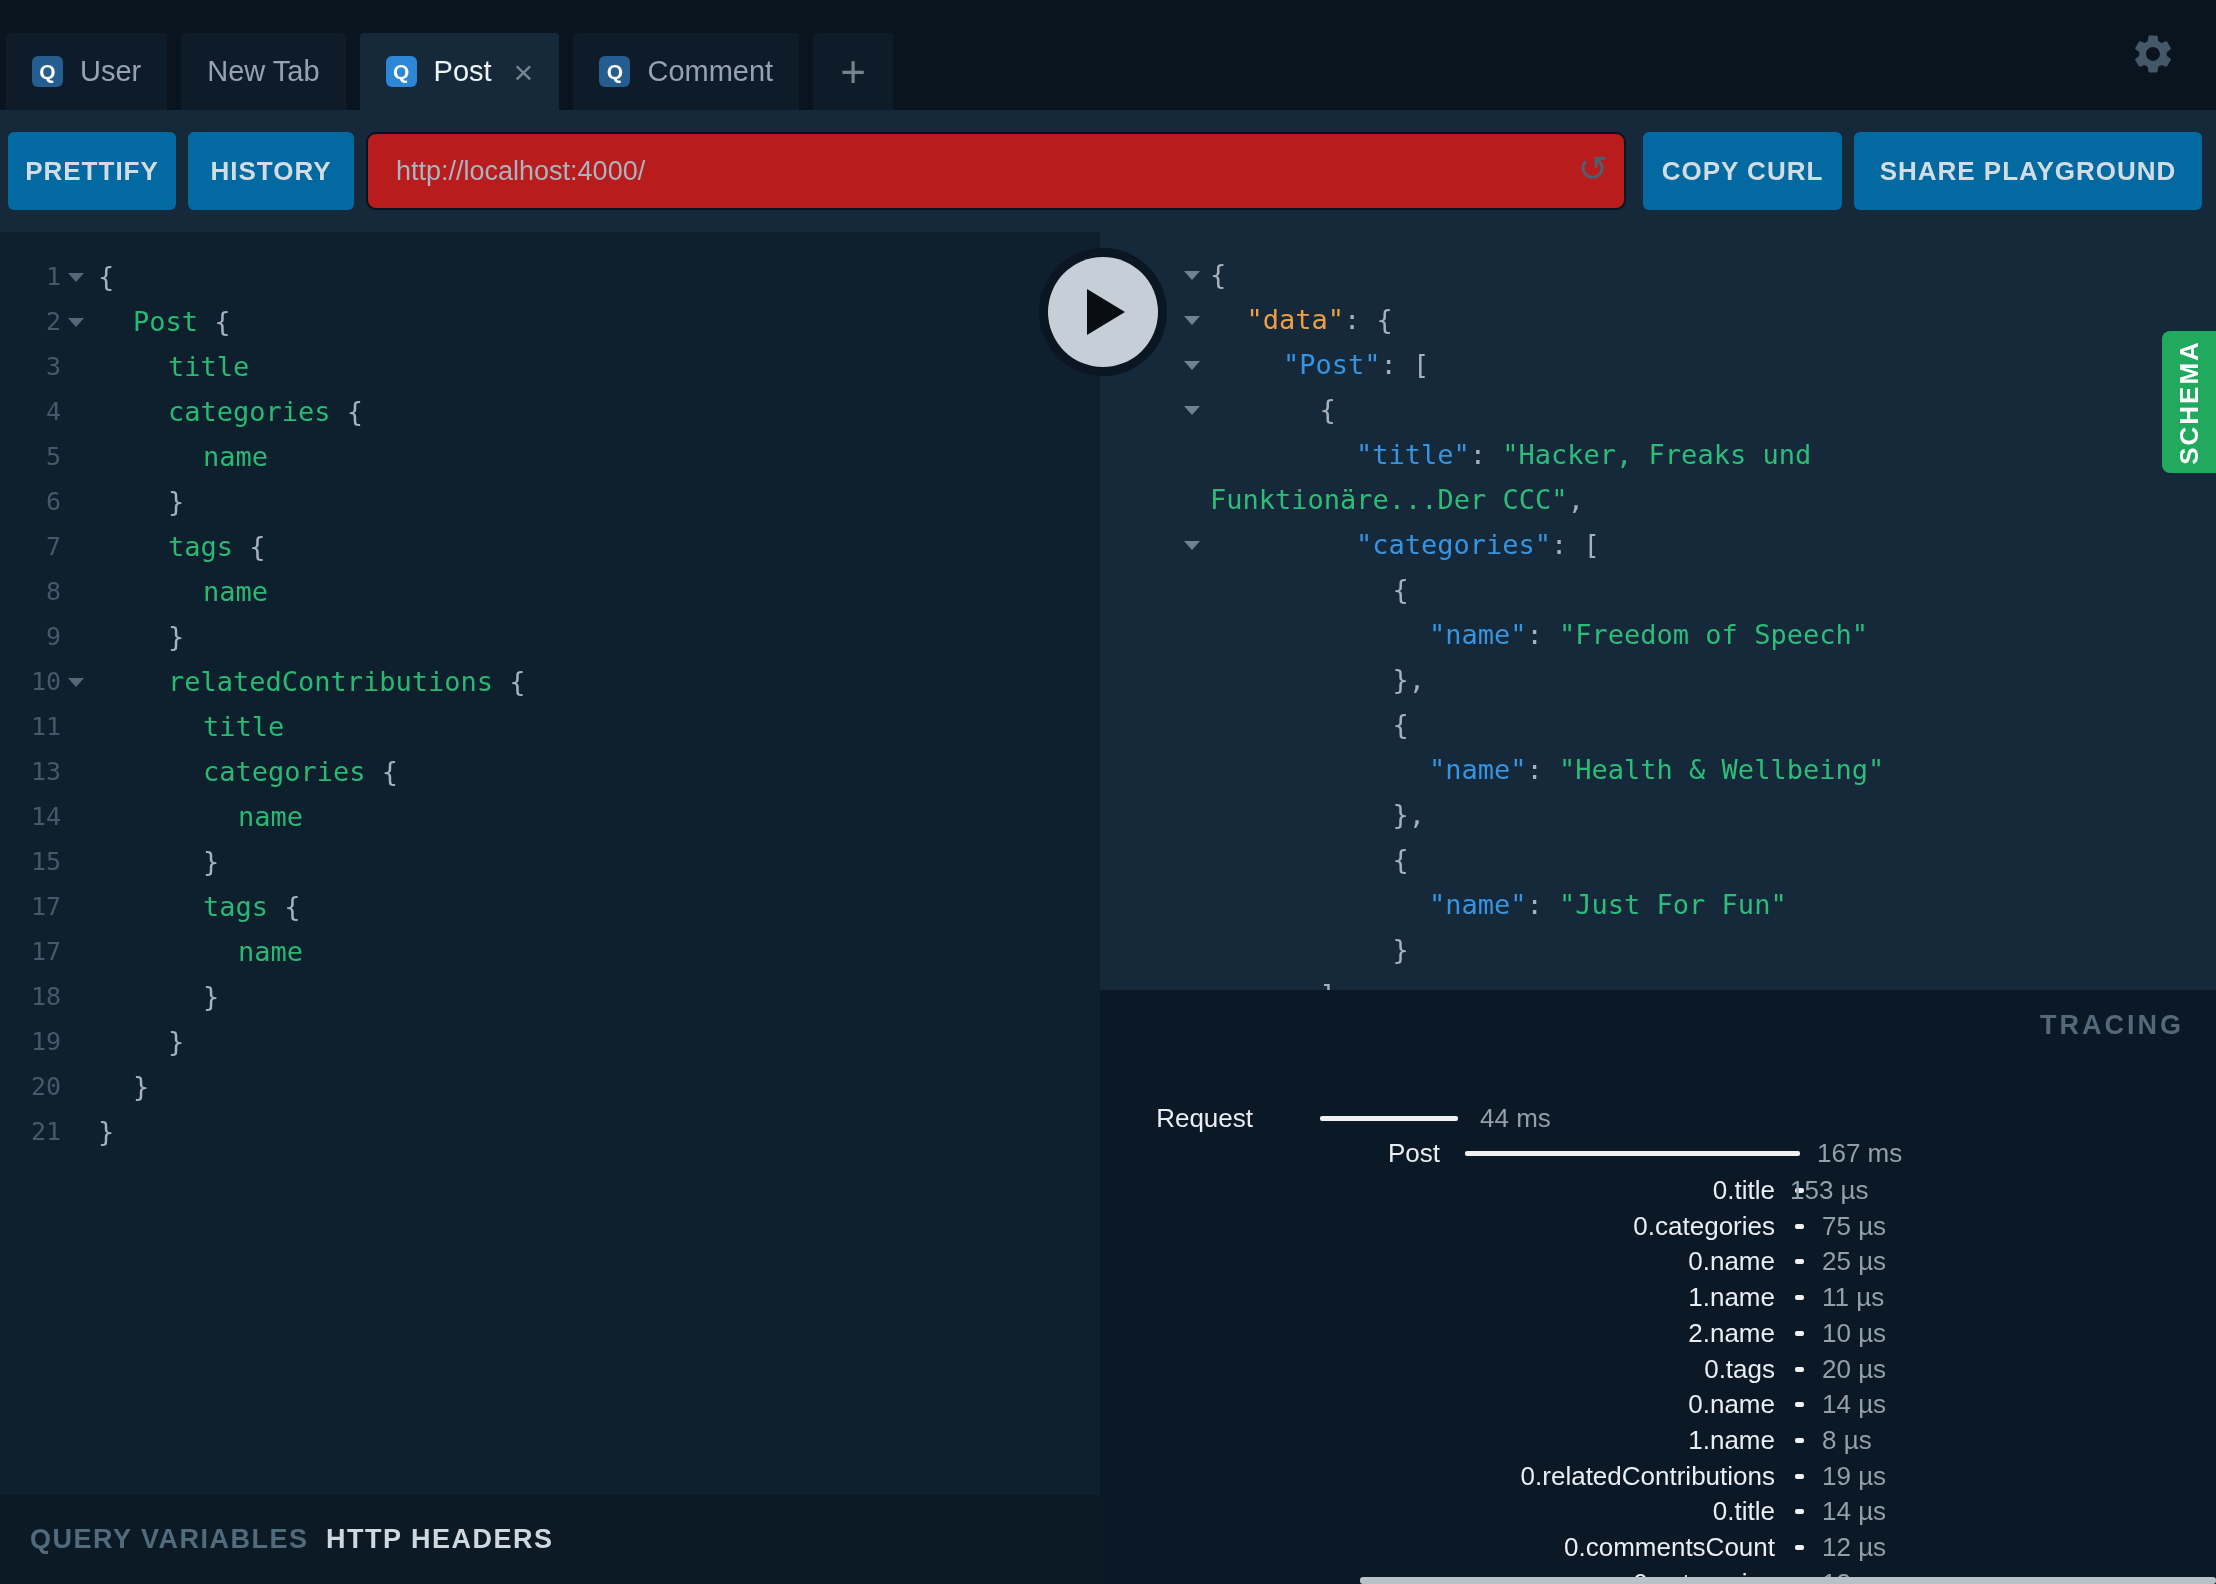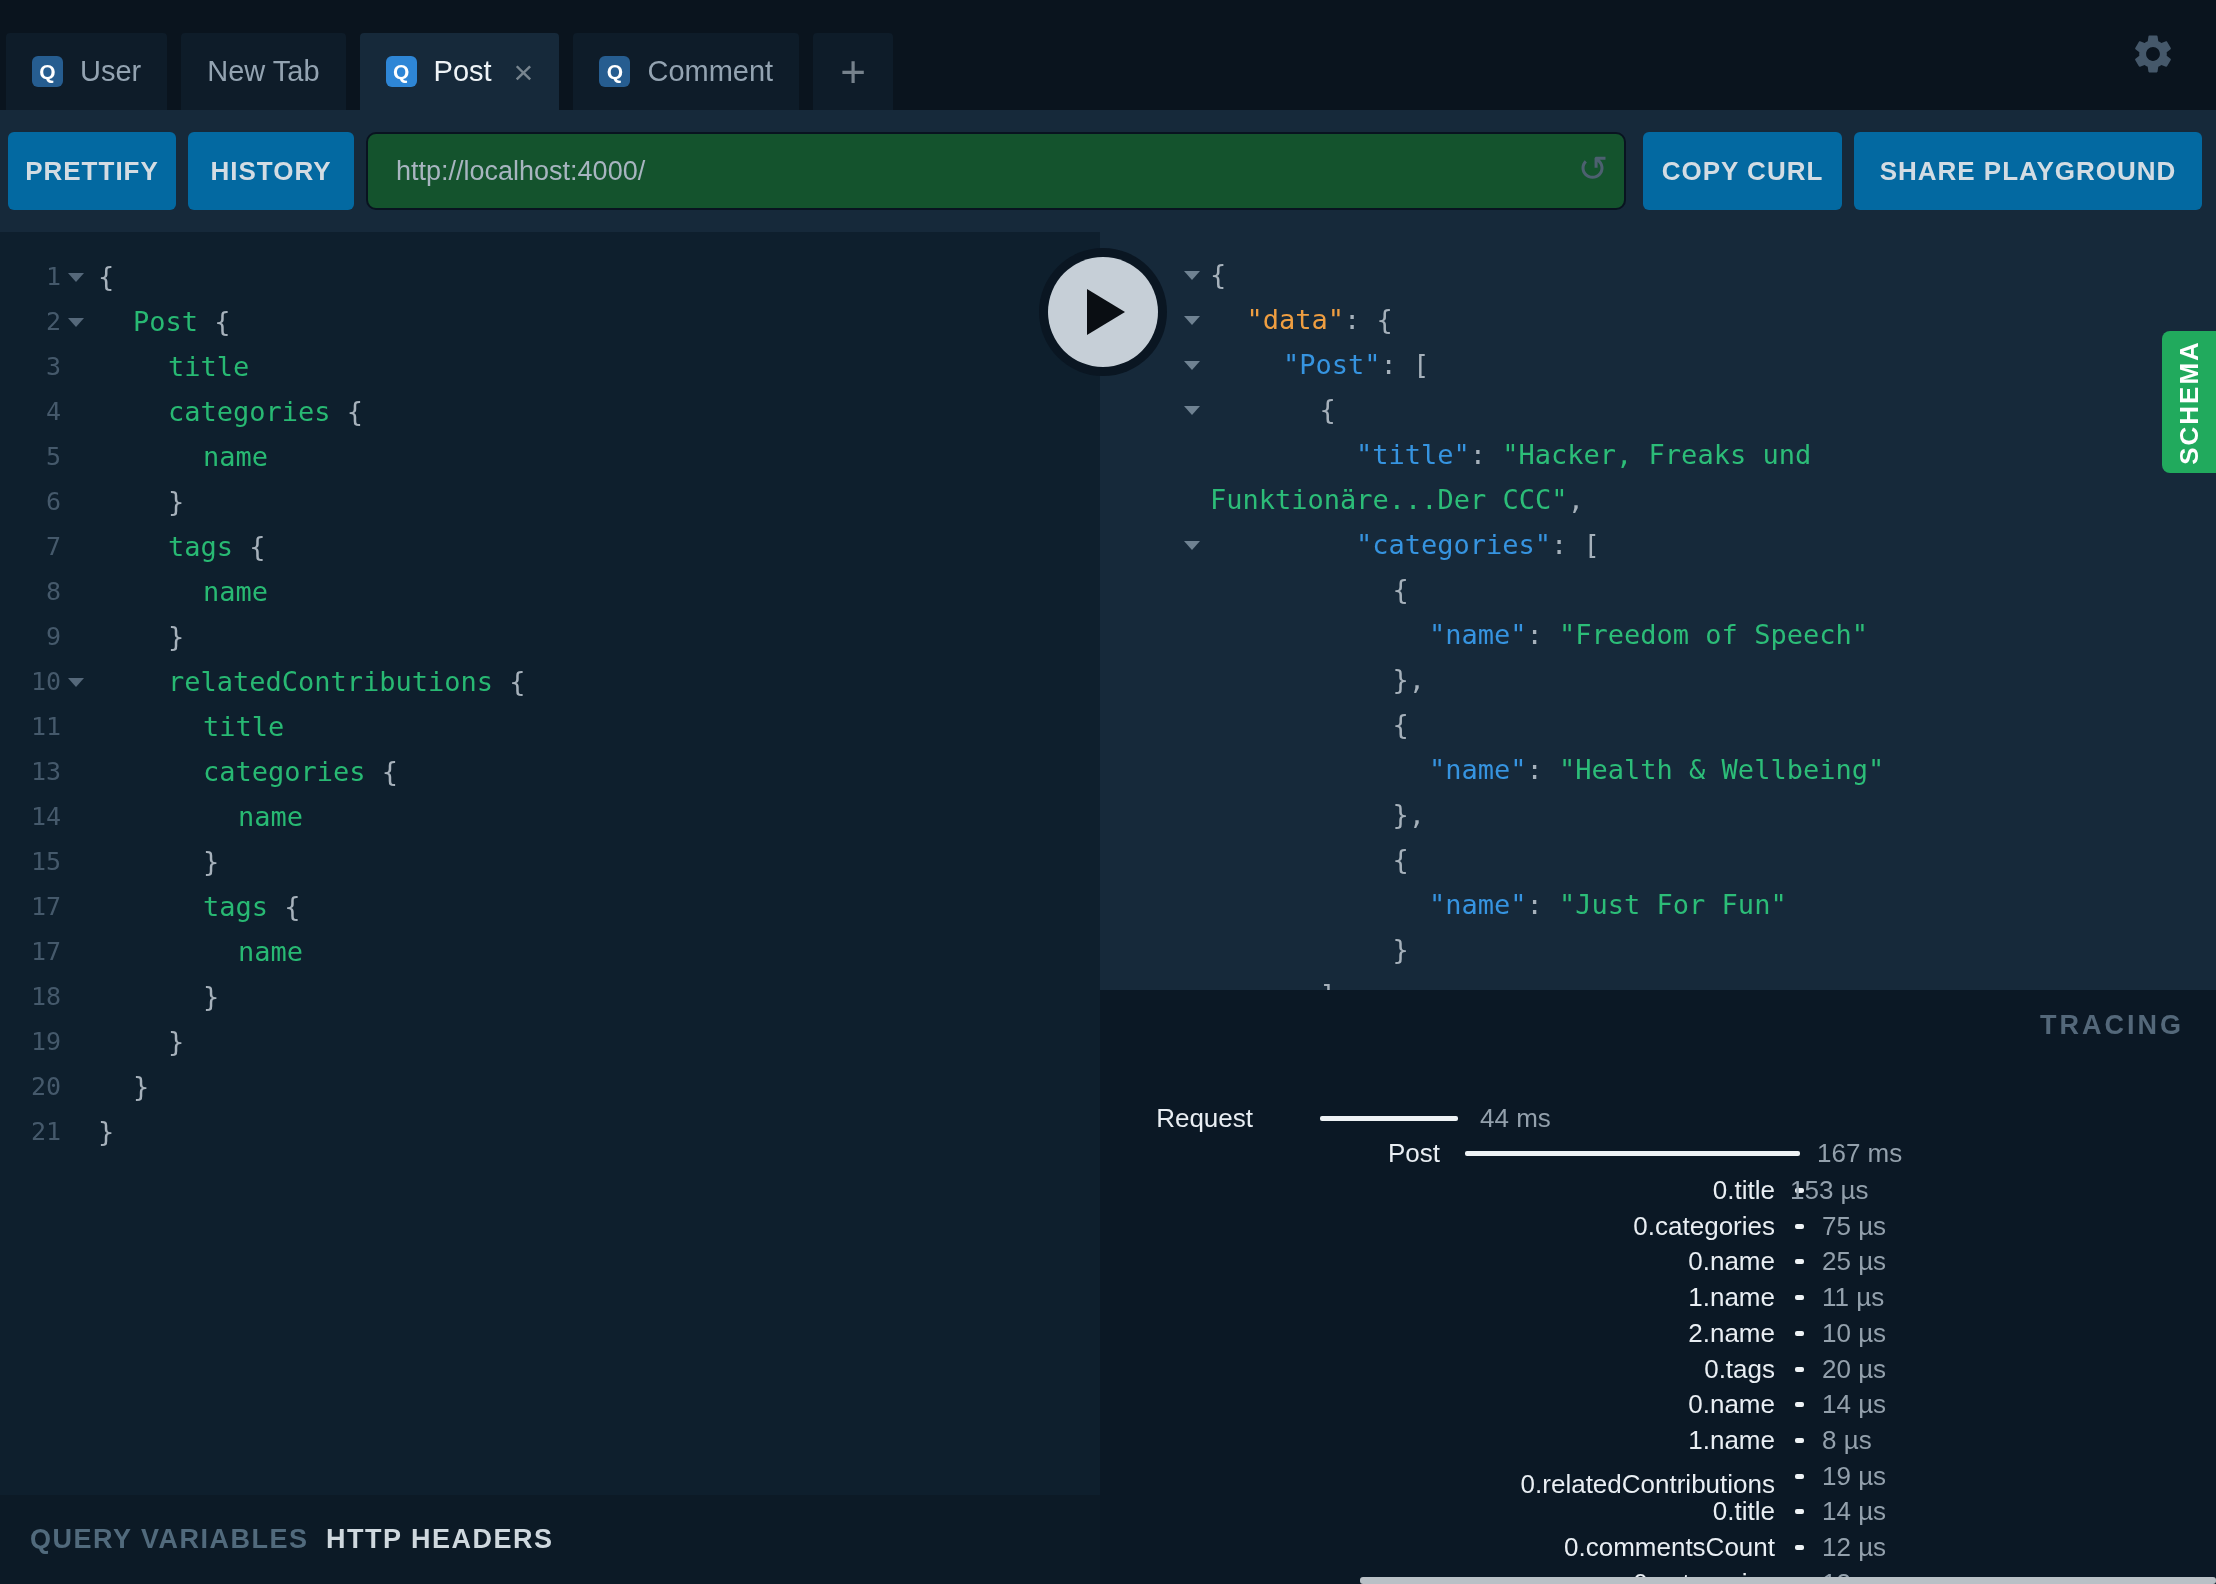--- a/index.html
+++ b/index.html
@@ -36,21 +36,21 @@
     position:absolute; top:22px; height:78px; background:#0369a1; border:none; border-radius:6px;
     color:#d3dce3; font-family:"Liberation Sans",sans-serif; font-size:26px; letter-spacing:1px;
     font-weight:600; cursor:pointer; text-align:center;
   }
   .btn-prettify { left:8px;    width:168px; }
   .btn-history  { left:188px;  width:166px; }
   .btn-copycurl { left:1643px; width:199px; }
   .btn-share    { left:1854px; width:348px; }
   .url-wrap { position:absolute; left:366px; top:22px; width:1260px; height:78px; }
   .url-input {
-    width:100%; height:100%; background:#14532d; border:2px solid #091320; border-radius:10px;
+    width:100%; height:100%; background:#b91c1c; border:2px solid #091320; border-radius:10px;
     color:#a8b5c0; font-family:"Liberation Sans",sans-serif; font-size:27px; padding:0 70px 0 28px; outline:none;
   }
   .reload-icon {
     position:absolute; right:18px; top:14px; font-size:36px; color:#4d6070; cursor:pointer;
     font-family:"DejaVu Sans", sans-serif; line-height:1.3;
   }
   
   .editor { position:absolute; left:0; top:232px; width:1100px; height:1263px; background:#0e1f2d; overflow:hidden; }
   .ed-lines { position:absolute; left:0; top:22px; right:0; }
   .ed-line { position:relative; height:45px; line-height:45px; font-family:"DejaVu Sans Mono",monospace; font-size:27px; }
@@ -348,21 +348,21 @@
         <span class="tr-label" style="right: 441px;">0.name</span>
         <span class="tr-bar" style="left: 695px; width: 9px;"></span>
         <span class="tr-time" style="left: 722px;">14 µs</span>
       </div>
       <div class="tr-row" style="top: 432.9px;">
         <span class="tr-label" style="right: 441px;">1.name</span>
         <span class="tr-bar" style="left: 695px; width: 9px;"></span>
         <span class="tr-time" style="left: 722px;">8 µs</span>
       </div>
       <div class="tr-row" style="top: 468.6px;">
-        <span class="tr-label" style="right: 441px; margin-top: 8px;">0.relatedContributions</span>
+        <span class="tr-label" style="right: 441px;">0.relatedContributions</span>
         <span class="tr-bar" style="left: 695px; width: 9px;"></span>
         <span class="tr-time" style="left: 722px;">19 µs</span>
       </div>
       <div class="tr-row" style="top: 504.3px;">
         <span class="tr-label" style="right: 441px;">0.title</span>
         <span class="tr-bar" style="left: 695px; width: 9px;"></span>
         <span class="tr-time" style="left: 722px;">14 µs</span>
       </div>
       <div class="tr-row" style="top: 540px;">
         <span class="tr-label" style="right: 441px;">0.commentsCount</span>

